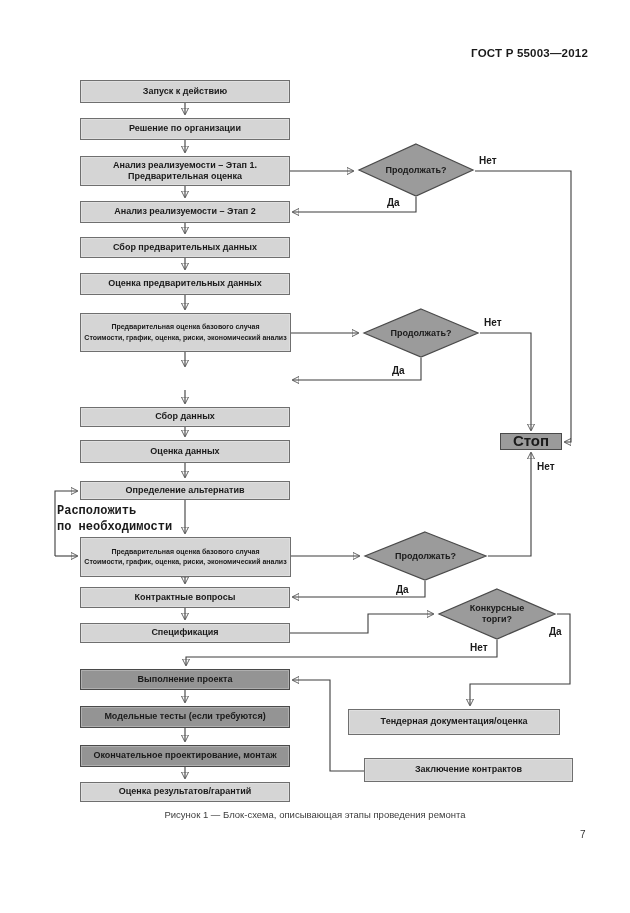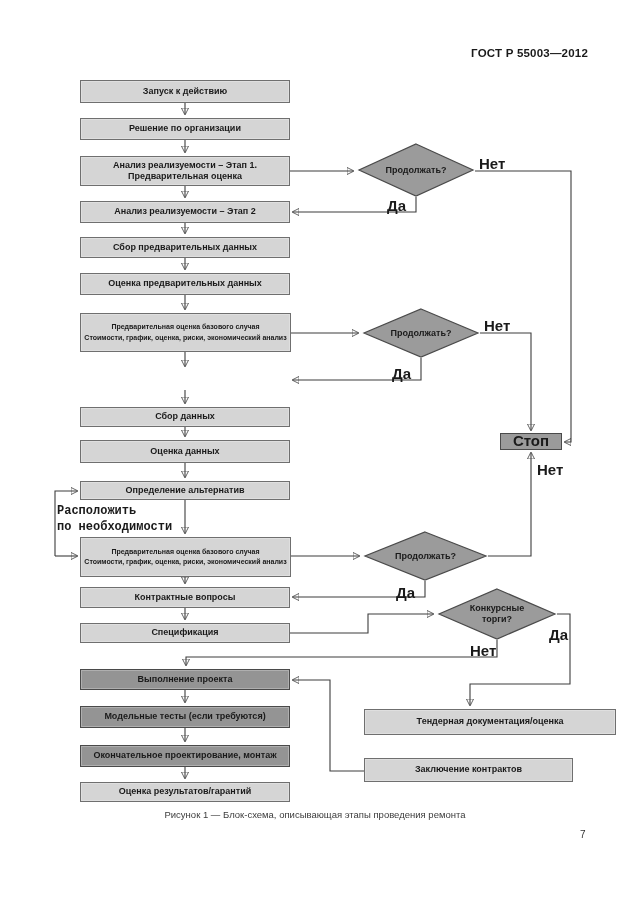--- a/index.html
+++ b/index.html
@@ -18,21 +18,21 @@
   .proc.small{font-size:7px;font-weight:bold;line-height:1.45;}
   .stopbox{background:var(--diamond);border:1px solid var(--border-dark);font-size:15px;font-weight:bold;}
   .diamond{position:absolute;}
   .diamond svg{position:absolute;left:0;top:0;width:100%;height:100%;}
   .diamond polygon{fill:var(--diamond);stroke:var(--border-dark);stroke-width:1.2;}
   .dlabel{position:absolute;left:0;top:0;width:100%;height:100%;display:flex;flex-direction:column;
           align-items:center;justify-content:center;font-size:9px;font-weight:bold;line-height:1.2;}
   .connectors{position:absolute;left:0;top:0;width:630px;height:913px;}
   .connectors path{stroke:var(--line);stroke-width:1.1;fill:none;}
   .arrowhead{fill:var(--line);stroke:none;}
-  .elabel{position:absolute;font-size:15px;font-weight:bold;}
+  .elabel{position:absolute;font-size:10px;font-weight:bold;}
   .note{position:absolute;left:57px;top:503px;font-size:12px;font-weight:bold;line-height:1.35;font-family:Liberation Mono, monospace;}
   .caption{position:absolute;left:0;top:809px;width:630px;text-align:center;font-size:9.5px;color:#3c3c3c;}
   .pagenum{position:absolute;left:580px;top:829px;font-size:10px;color:#333;}
 </style>
 </head>
 <body>
 
 <div class="page">
 
   <div class="doc-header">ГОСТ Р 55003—2012</div>
@@ -163,21 +163,21 @@
     <span class="dlabel">
       <span>Конкурсные</span>
       <span>торги?</span>
     </span>
   </div>
 
   <div class="node stopbox" style="left:500px;top:433px;width:62px;height:17px">
     <span>Стоп</span>
   </div>
 
-  <div class="node proc" style="left:364px;top:709px;width:252px;height:26px">
+  <div class="node proc" style="left:348px;top:709px;width:212px;height:26px">
     <span>Тендерная документация/оценка</span>
   </div>
   <div class="node proc" style="left:364px;top:758px;width:209px;height:24px">
     <span>Заключение контрактов</span>
   </div>
 
   <span class="elabel" style="left:479px;top:155px">Нет</span>
   <span class="elabel" style="left:387px;top:197px">Да</span>
   <span class="elabel" style="left:484px;top:317px">Нет</span>
   <span class="elabel" style="left:392px;top:365px">Да</span>

